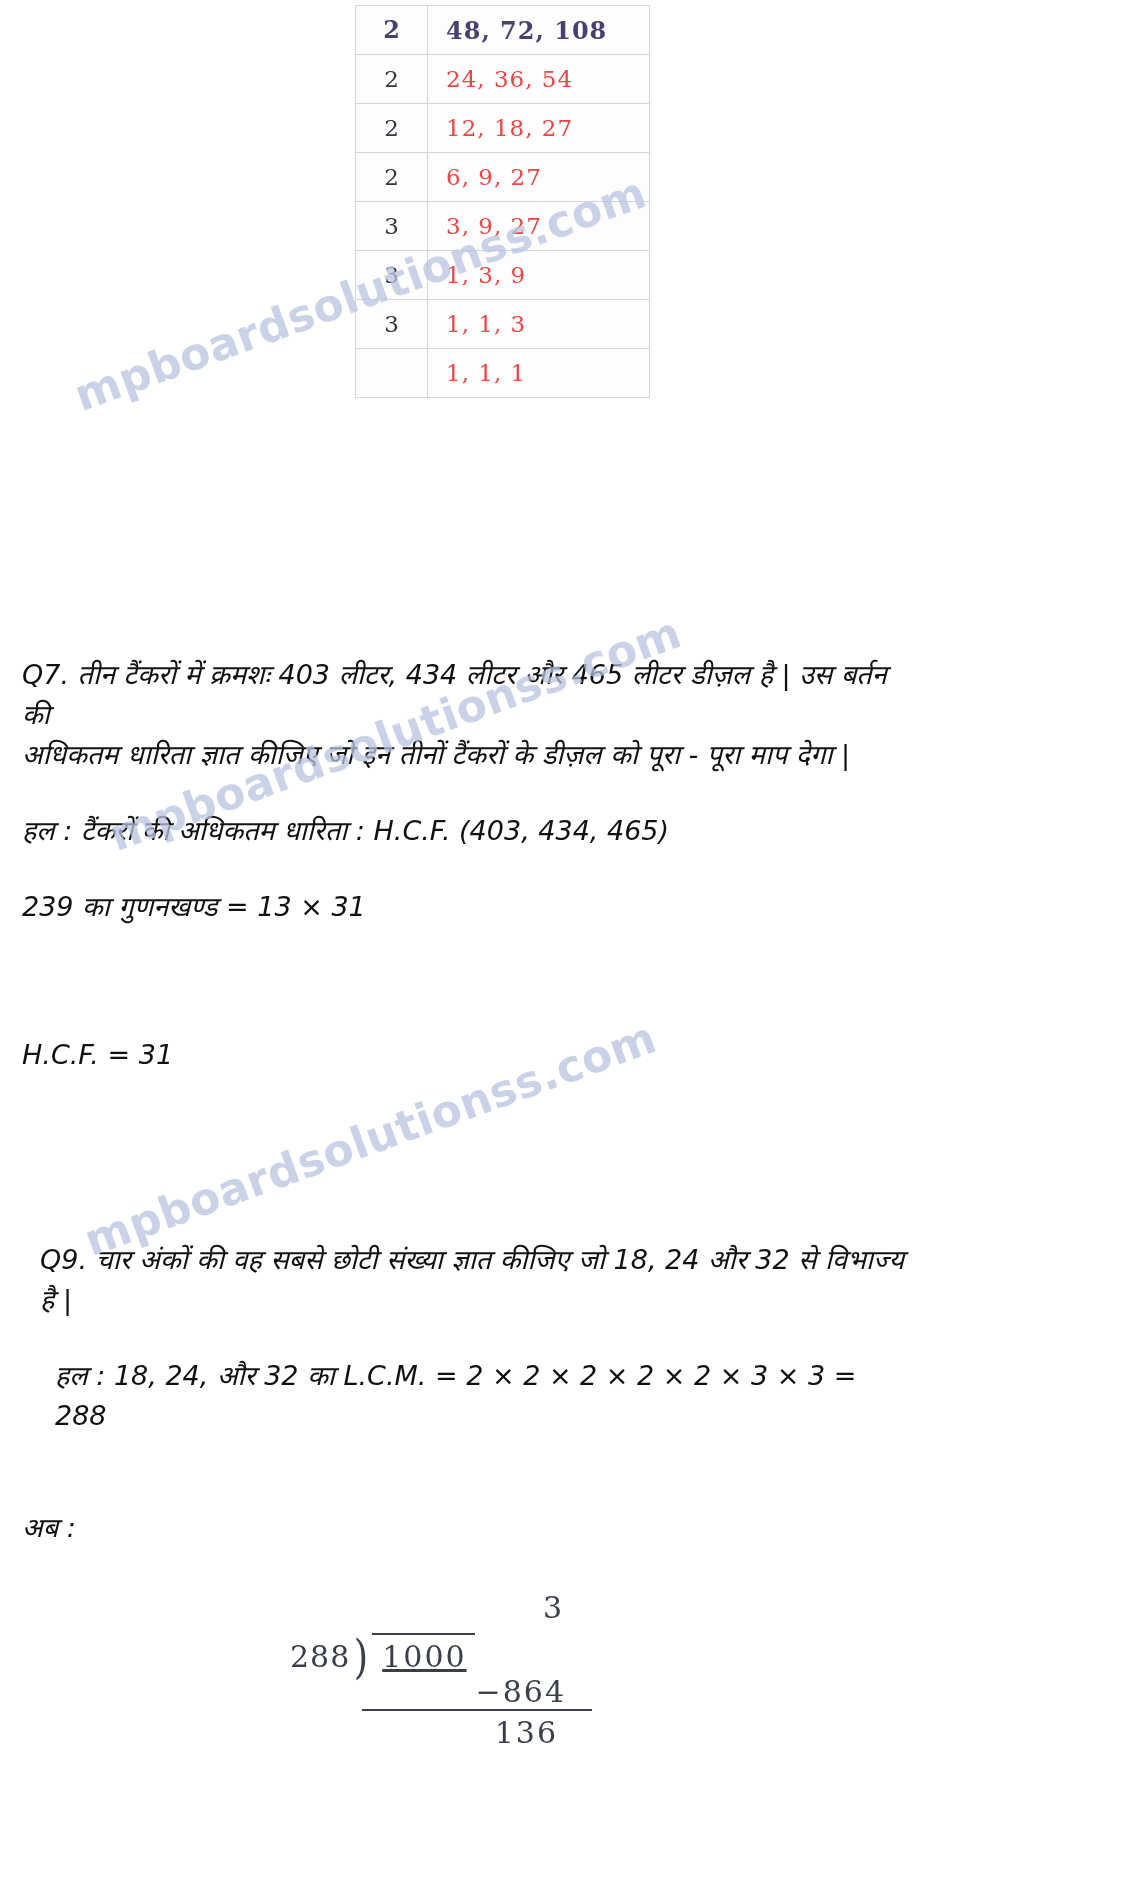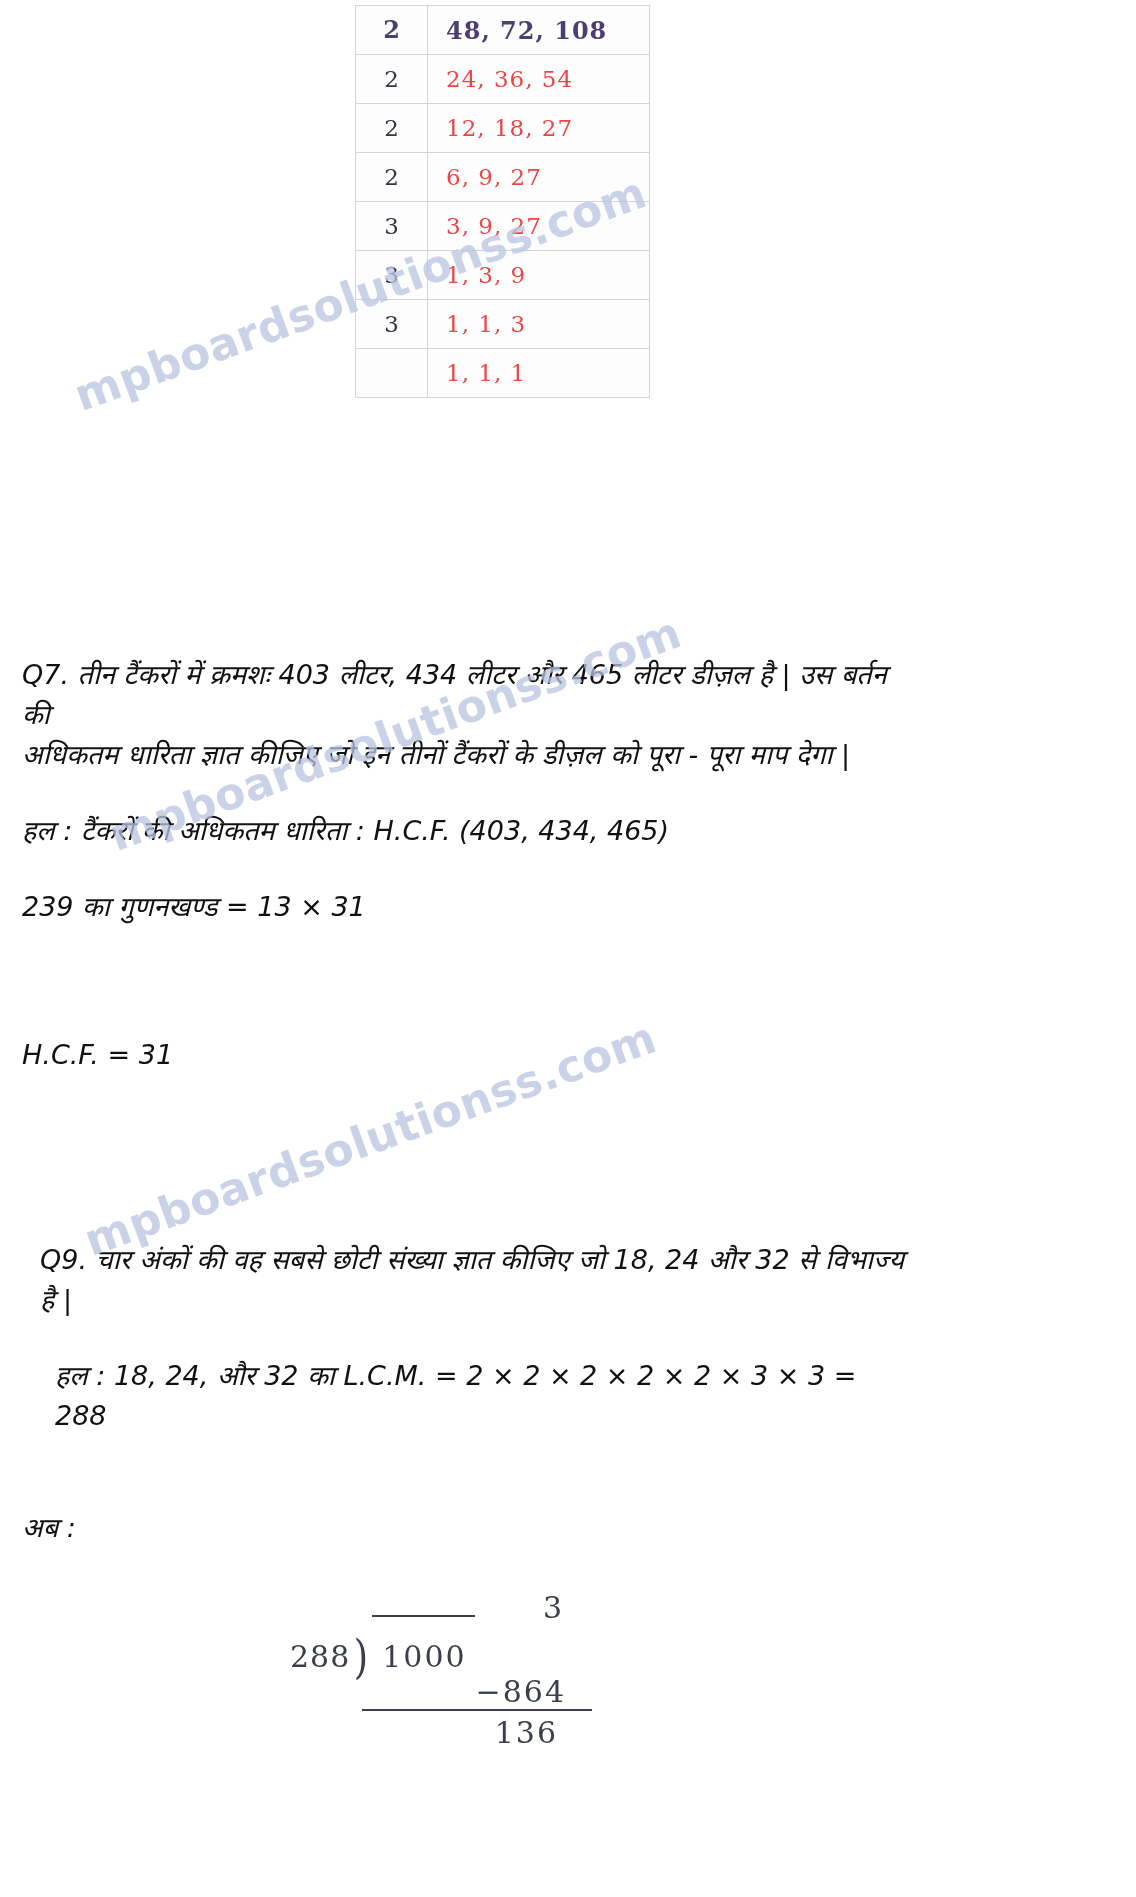--- a/index.html
+++ b/index.html
@@ -123,21 +123,22 @@
   .div-bracket {
     font-size: 46px;
     line-height: 34px;
     padding: 0 2px 0 2px;
     transform: scaleX(0.8);
   }
   .div-dividend {
     font-size: 30px;
     letter-spacing: 2px;
     border-top: 2px solid #3a3f4a;
-    padding: 22px 8px 0 10px;
+    padding: 4px 8px 0 10px;
+    text-decoration: underline;
   }
   .div-sub {
     font-size: 30px;
     letter-spacing: 2px;
     text-align: right;
     padding-right: 26px;
     border-bottom: 2px solid #3a3f4a;
     width: 230px;
     margin-left: 72px;
     box-sizing: border-box;

